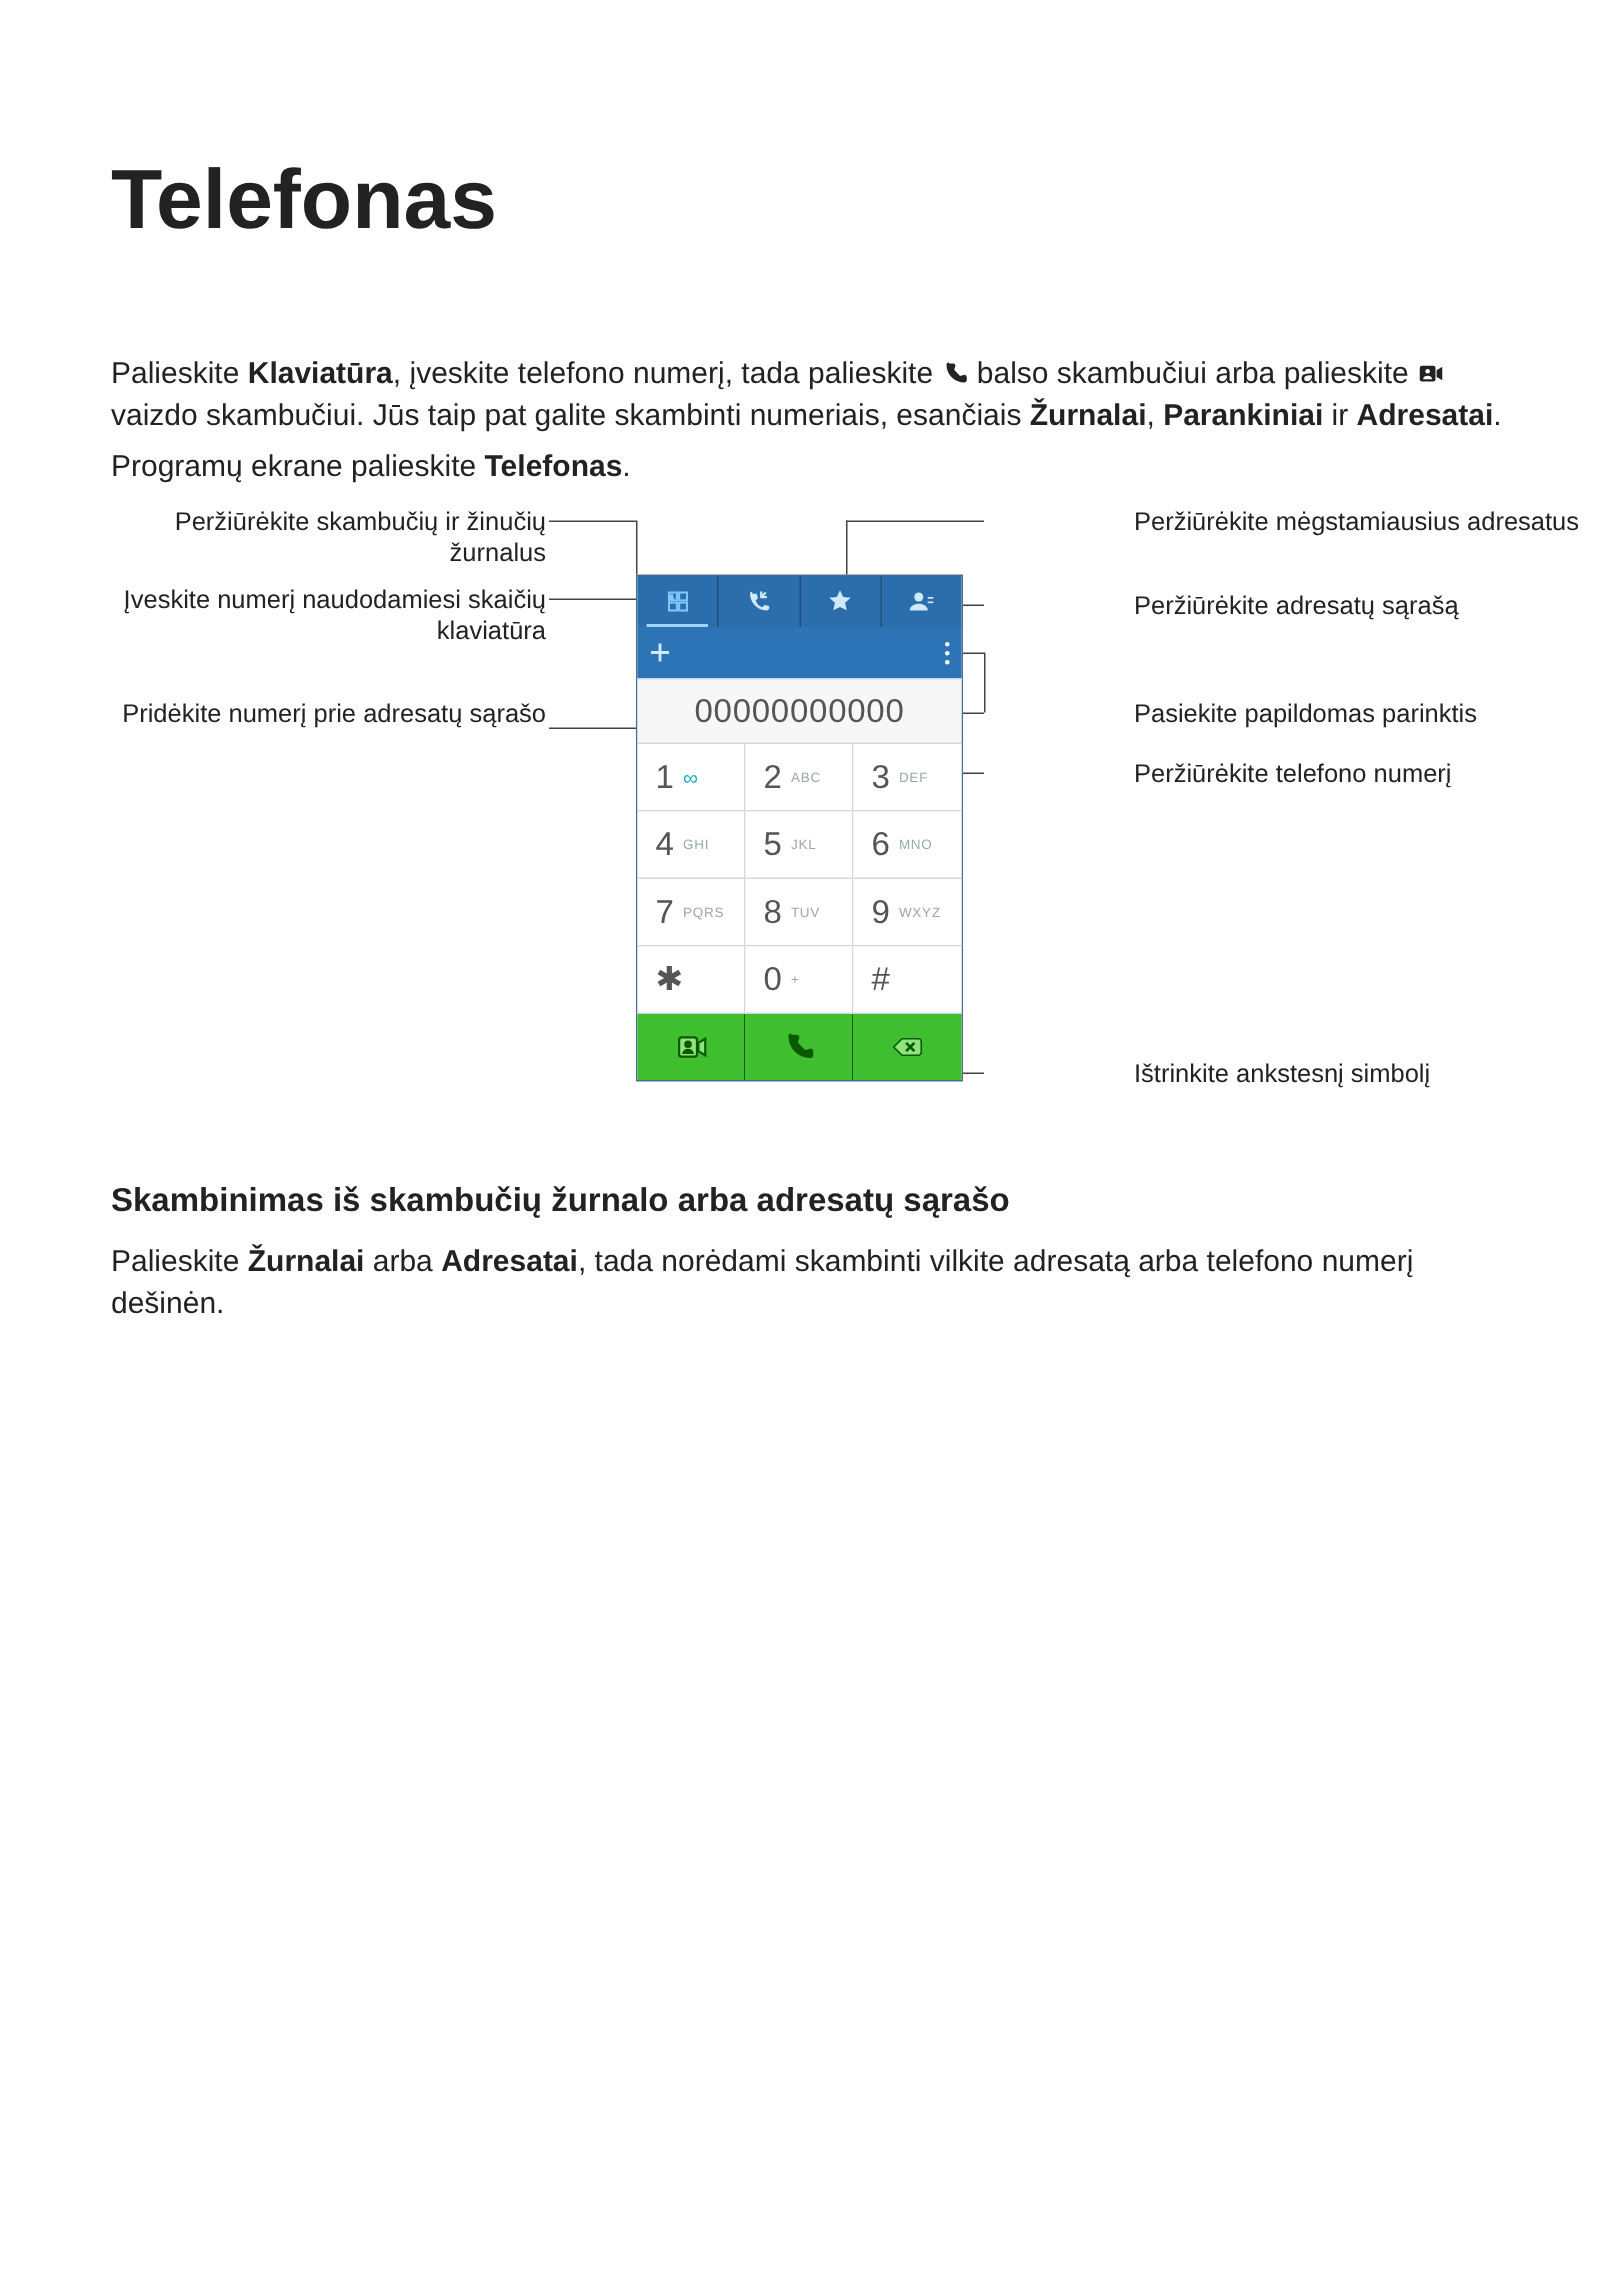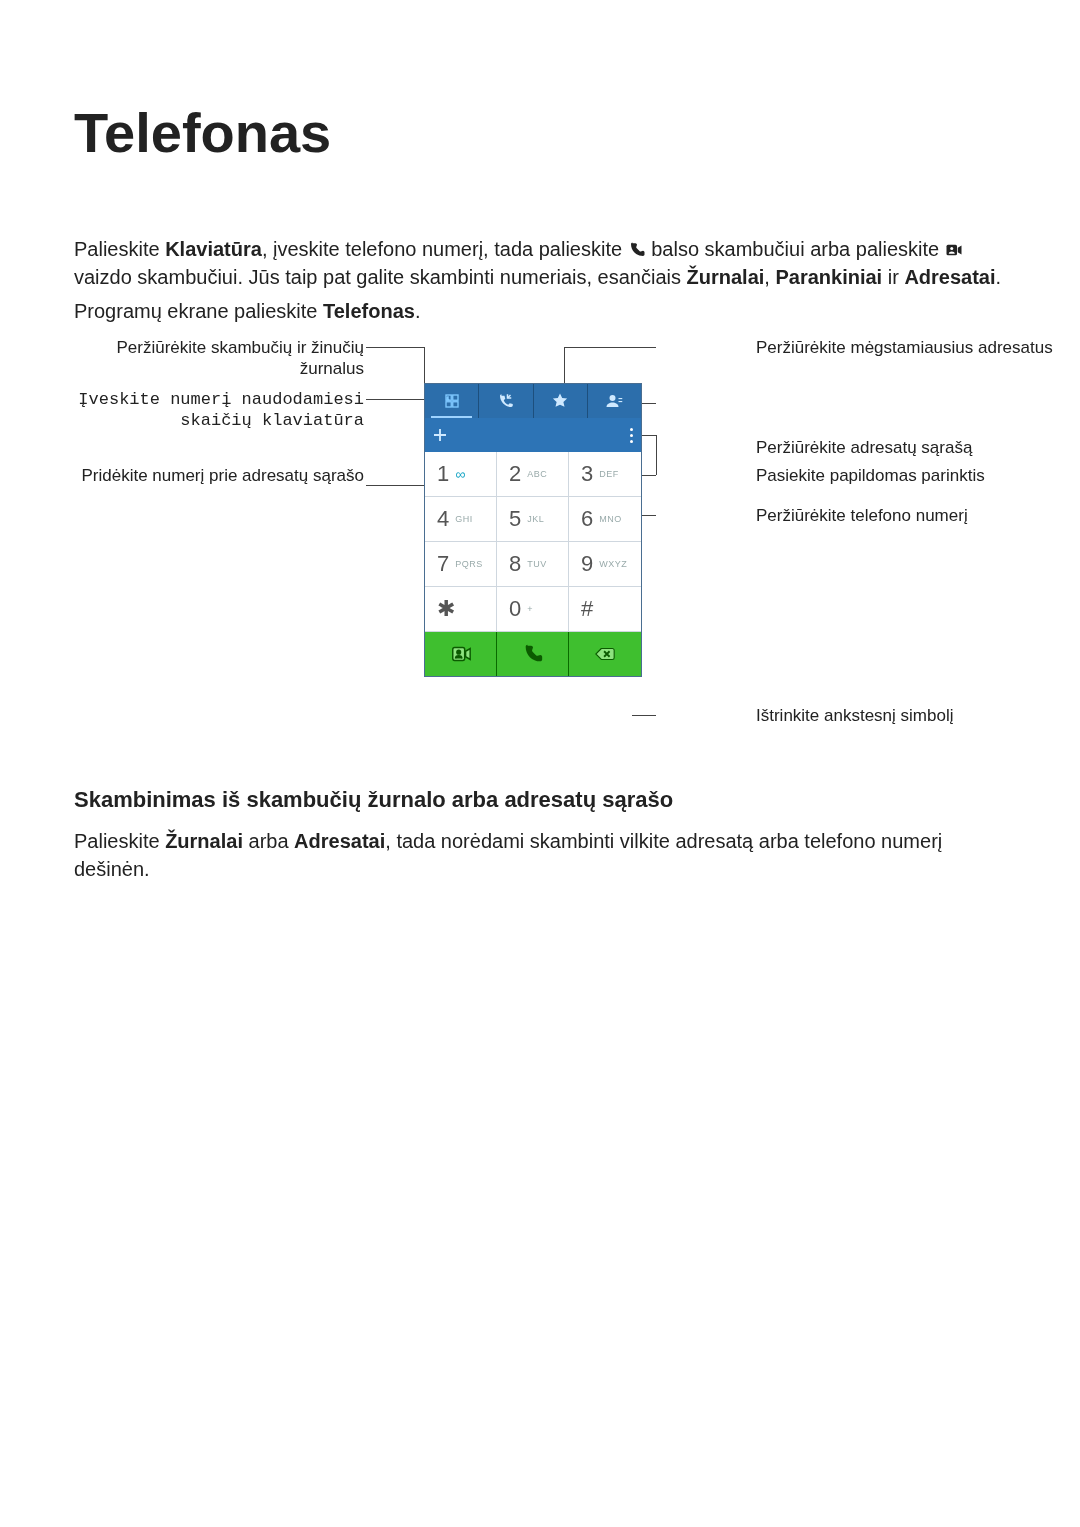--- a/index.html
+++ b/index.html
@@ -223,27 +223,27 @@
   </p>
 
   <p class="body">
     <span>Programų ekrane palieskite </span><span class="bold">Telefonas</span><span>.</span>
   </p>
 
   <div class="diagram">
 
     <div class="left-callouts">
       <div class="callout" style="top:0;">Peržiūrėkite skambučių ir žinučių žurnalus</div>
-      <div class="callout" style="top:52px;font-family:Liberation Mono, monospace;">Įveskite numerį naudodamiesi skaičių klaviatūra</div>
+      <div class="callout" style="top:52px;">Įveskite numerį naudodamiesi skaičių klaviatūra</div>
       <div class="callout" style="top:128px;">Pridėkite numerį prie adresatų sąrašo</div>
     </div>
 
     <div class="right-callouts">
       <div class="callout" style="top:0;">Peržiūrėkite mėgstamiausius adresatus</div>
-      <div class="callout" style="top:56px;margin-top:44px;">Peržiūrėkite adresatų sąrašą</div>
+      <div class="callout" style="top:56px;">Peržiūrėkite adresatų sąrašą</div>
       <div class="callout" style="top:128px;">Pasiekite papildomas parinktis</div>
       <div class="callout" style="top:168px;">Peržiūrėkite telefono numerį</div>
       <div class="callout" style="top:368px;">Ištrinkite ankstesnį simbolį</div>
     </div>
 
     <div class="callout-line" style="left:292px; top:10px; width:58px;"></div>
     <div class="callout-line-v" style="left:350px; top:10px; height:52px;"></div>
     <div class="callout-line" style="left:350px; top:62px; width:80px;"></div>
 
     <div class="callout-line" style="left:292px; top:62px; width:58px;"></div>
@@ -305,20 +305,21 @@
               <path d="M12 4v16M4 12h16"></path>
             </svg>
         </span>
         <span class="dots">
           <span></span>
             <span></span>
             <span></span>
         </span>
       </div>
 
+      <div class="numdisplay">00000000000</div>
 
       <div class="keypad">
         <div class="key">
             <span>1</span>
             <span class="vm">∞</span>
           </div>
         <div class="key">
             <span>2</span>
             <span class="sub">ABC</span>
           </div>

